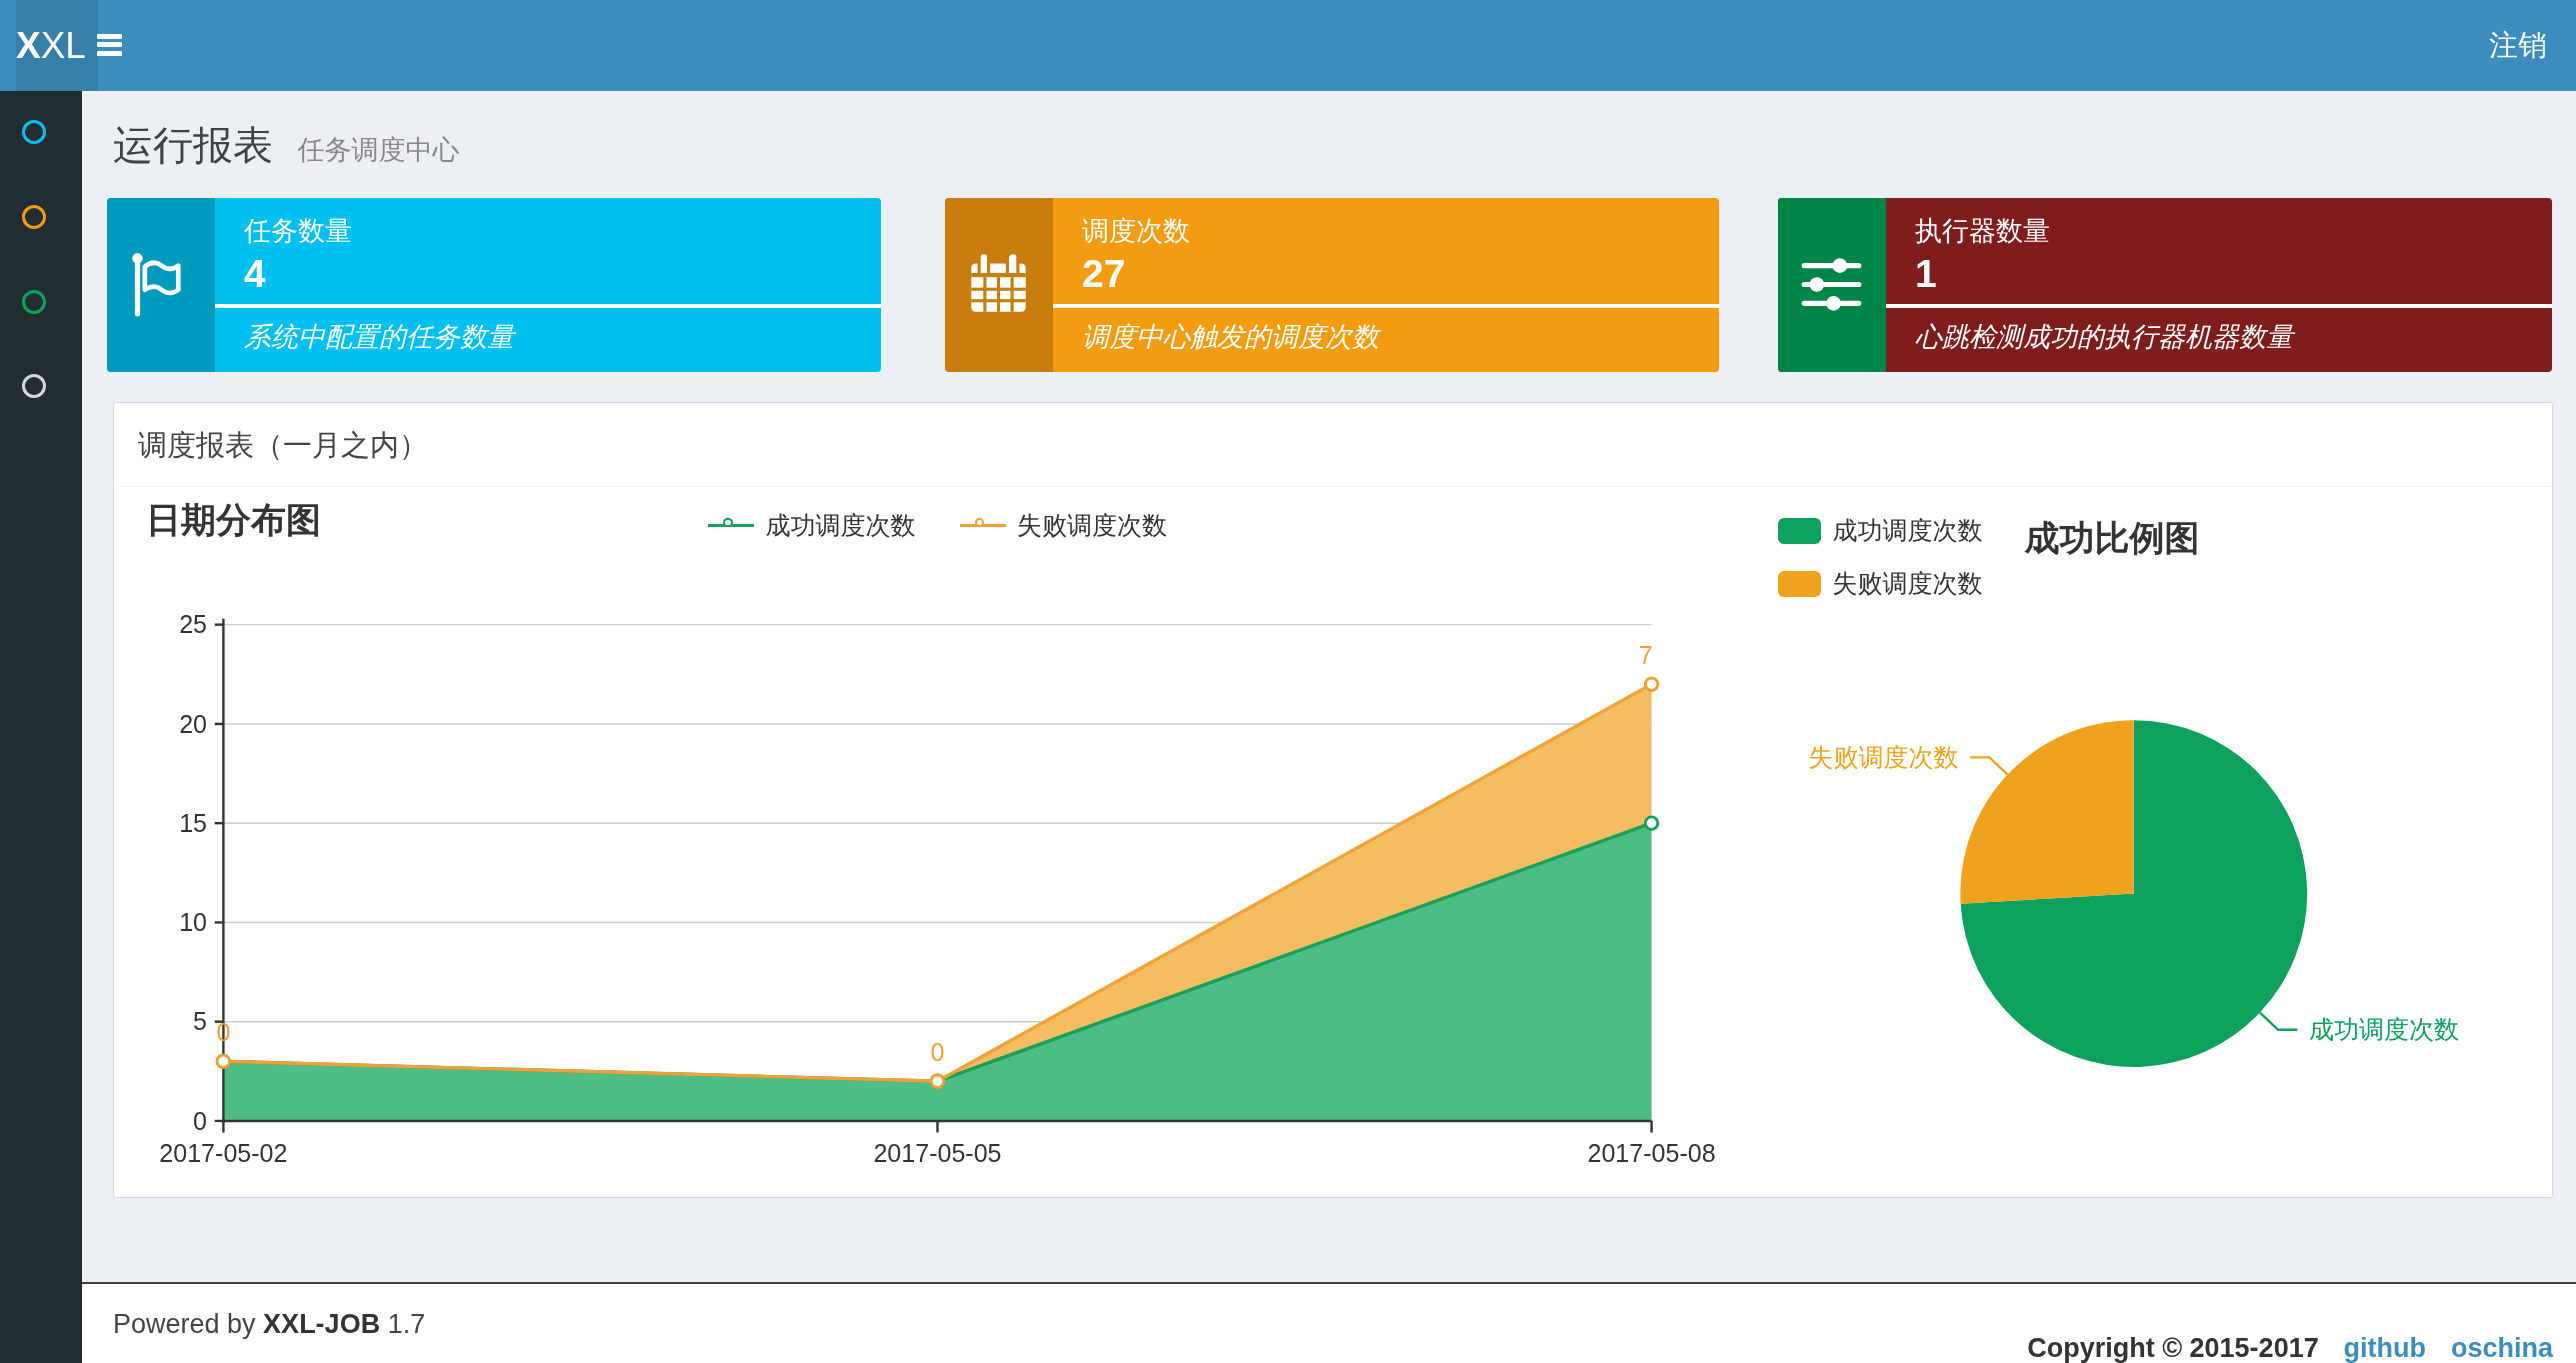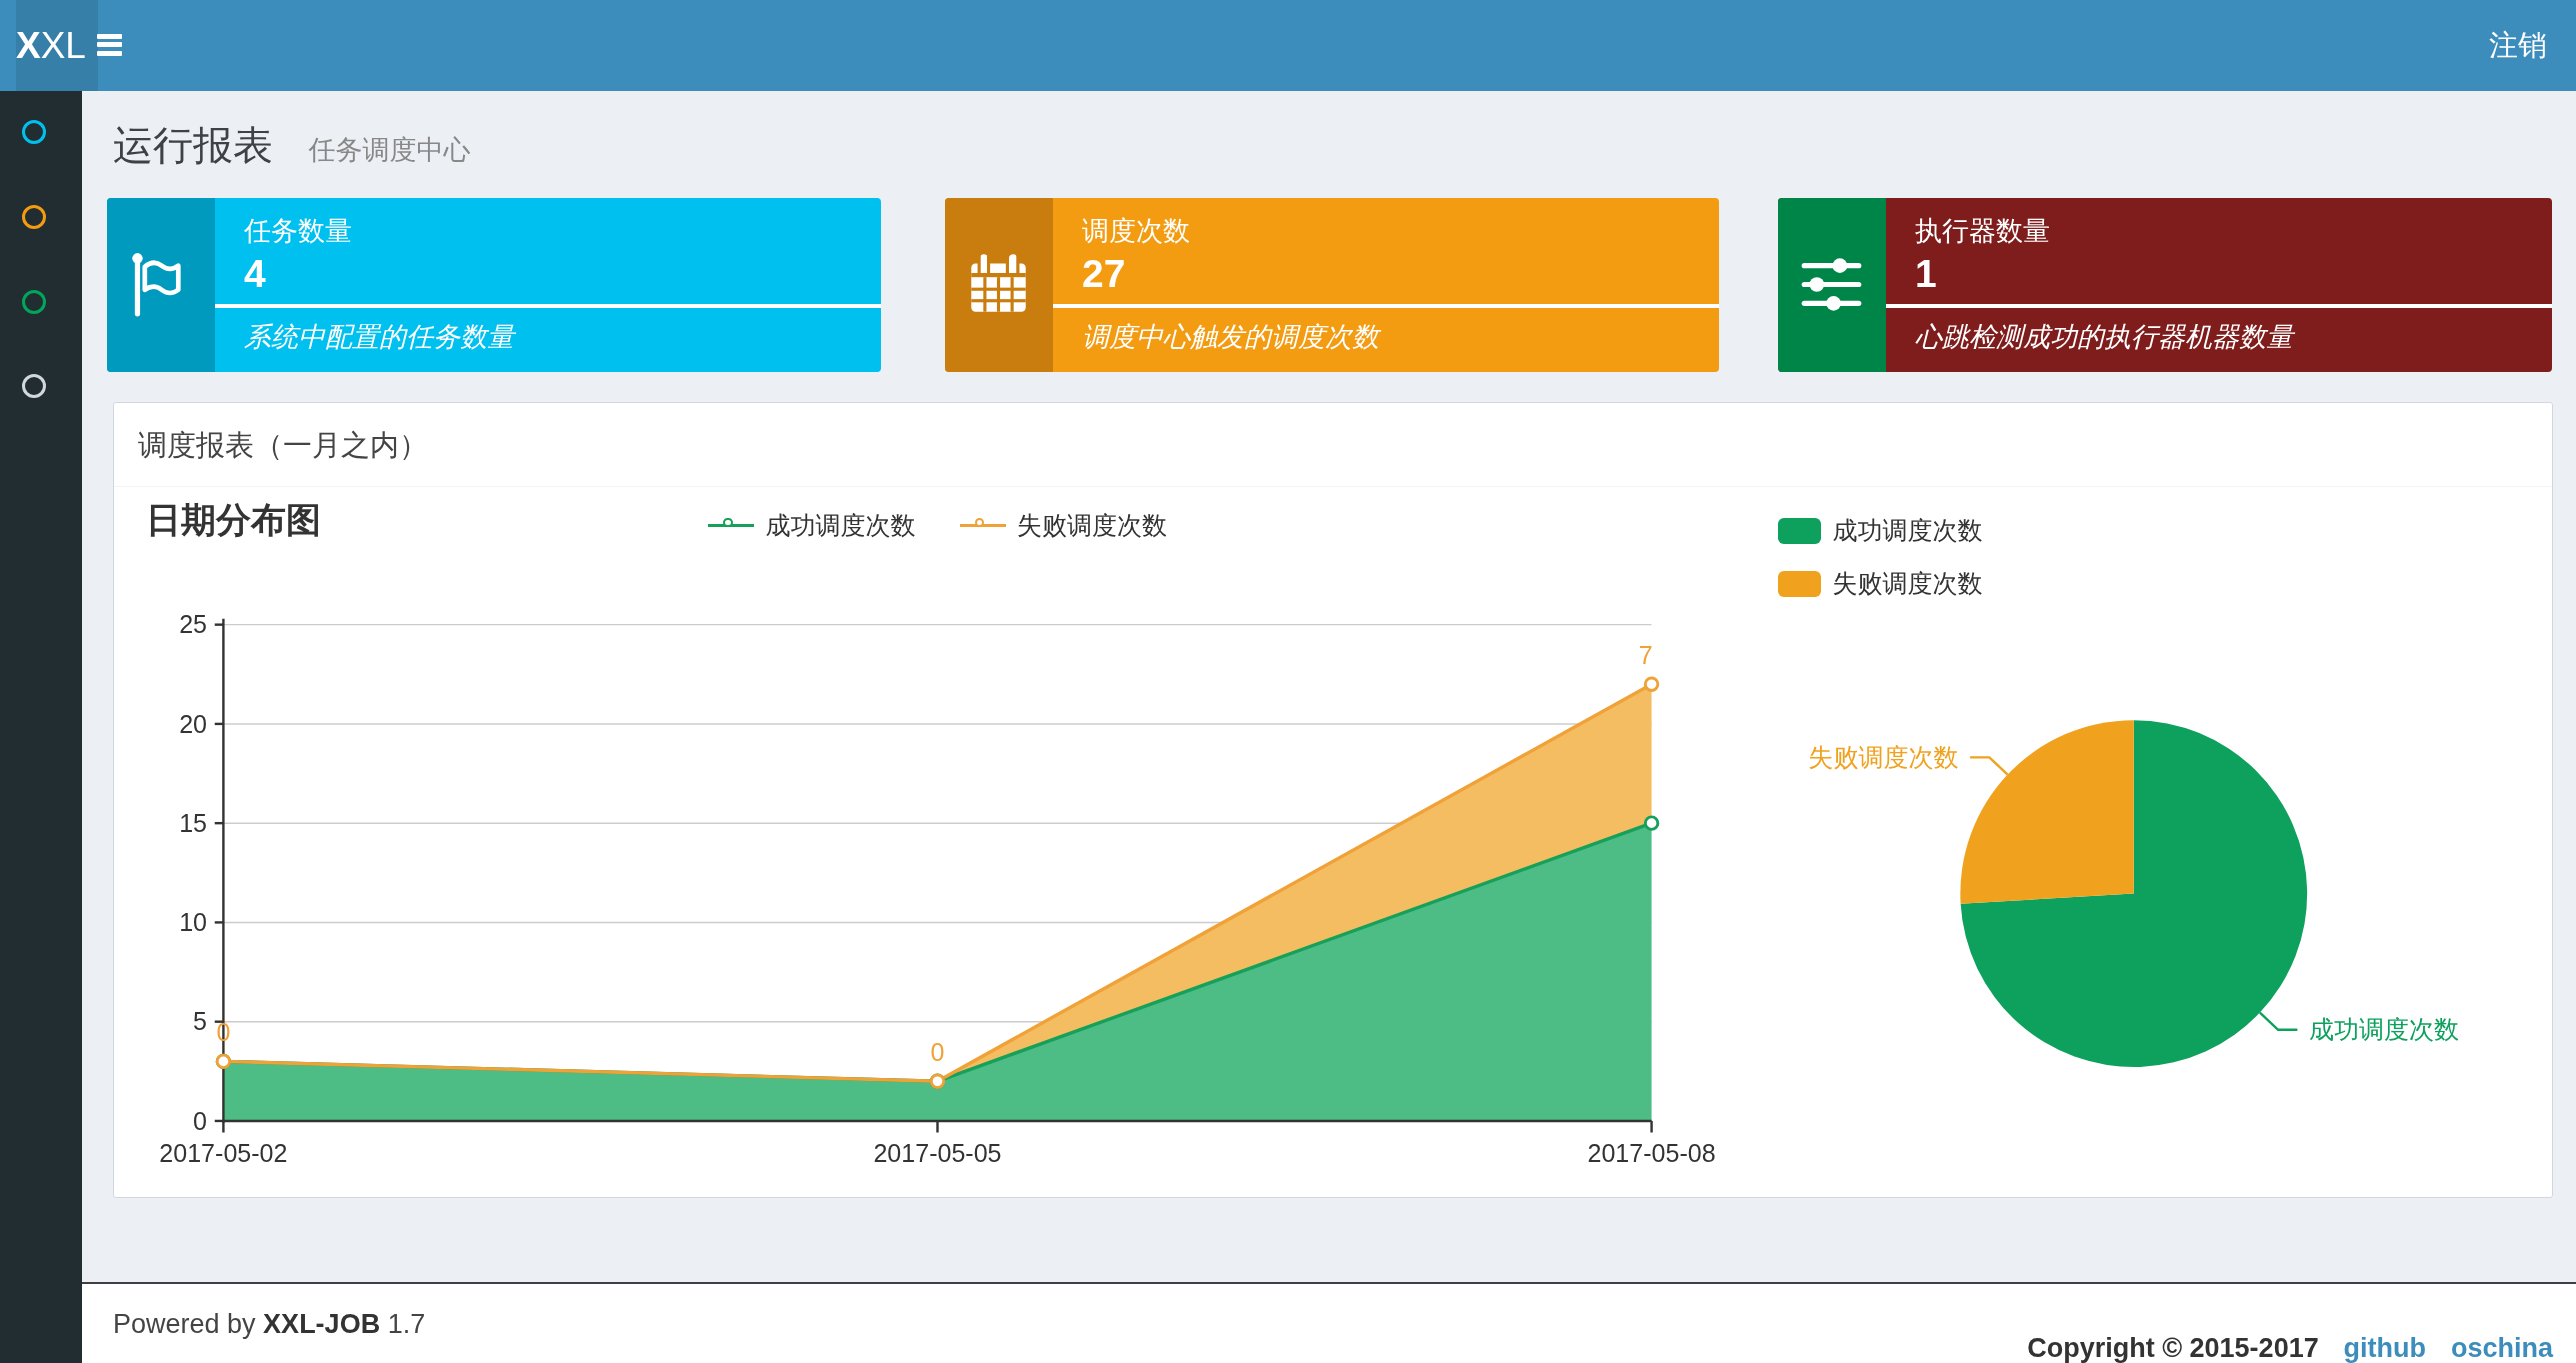--- a/index.html
+++ b/index.html
@@ -18,21 +18,21 @@
   .hamburger i{position:absolute;left:15.4px;width:25px;height:4.8px;background:#fff;border-radius:1px;}
   .hamburger i:nth-child(1){top:34px;} .hamburger i:nth-child(2){top:42px;} .hamburger i:nth-child(3){top:51px;}
   .logout{position:absolute;right:0;top:0;height:91px;line-height:91px;padding:0 29px;
           color:#fff;font-size:29px;cursor:pointer;}
   
   .sidebar{position:absolute;left:0;top:91px;width:82px;height:1273px;background:#222d32;}
   .side-circle{position:absolute;left:22px;width:24px;height:24px;border-radius:50%;border:3.9px solid #fff;cursor:pointer;}
   
   .page-header{position:absolute;left:113px;top:118px;white-space:nowrap;}
   .page-title{font-size:40px;font-weight:500;color:#3e4246;display:inline-block;}
-  .page-subtitle{font-size:27px;color:#888;display:inline-block;margin-left:31px;}
+  .page-subtitle{font-size:27px;color:#888;display:inline-block;margin-left:20px;}
   
   .stat-card{position:absolute;top:198px;width:774px;height:174px;border-radius:3.9px;color:#fff;}
   .stat-icon{position:absolute;left:0;top:0;width:108px;height:174px;border-radius:3.9px 0 0 3.9px;}
   .stat-icon svg{position:absolute;left:20px;top:53px;}
   .stat-title{position:absolute;left:137px;top:15.4px;font-size:27px;font-weight:500;}
   .stat-value{position:absolute;left:137px;top:54px;font-size:39px;font-weight:700;}
   .stat-divider{position:absolute;left:108px;right:0;top:106px;height:3.9px;background:#fff;}
   .stat-desc{position:absolute;left:137px;top:121px;font-size:27px;font-style:italic;}
   
   .panel{position:absolute;left:113px;top:402px;width:2440px;height:796px;background:#fff;
@@ -206,20 +206,21 @@
         <circle cx="854" cy="703.8" r="6.5" fill="#fff" stroke="#16a05a" stroke-width="3"></circle>
         <circle cx="1595" cy="436" r="6.5" fill="#fff" stroke="#16a05a" stroke-width="3"></circle>
         <circle cx="113" cy="683.2" r="6.5" fill="#fff" stroke="#f0a137" stroke-width="3"></circle>
         <circle cx="854" cy="703.8" r="6.5" fill="#fff" stroke="#f0a137" stroke-width="3"></circle>
         <circle cx="1595" cy="291.79999999999995" r="6.5" fill="#fff" stroke="#f0a137" stroke-width="3"></circle>
         <text x="113" y="662.2" text-anchor="middle" font-size="26" fill="#f0a137">0</text>
         <text x="854" y="682.8" text-anchor="middle" font-size="26" fill="#f0a137">0</text>
         <text x="1589" y="270.79999999999995" text-anchor="middle" font-size="26" fill="#f0a137">7</text>
       </svg>
 
+    <div class="chart-title" id="pie-chart-title">成功比例图</div>
     <div id="pie-legend">
         <div class="pg-row">
           <span class="pg-swatch" style="background:#0da15d"></span>
           <span class="pg-label">成功调度次数</span>
         </div>
         <div class="pg-row">
           <span class="pg-swatch" style="background:#f0a21e"></span>
           <span class="pg-label">失败调度次数</span>
         </div>
       </div>

